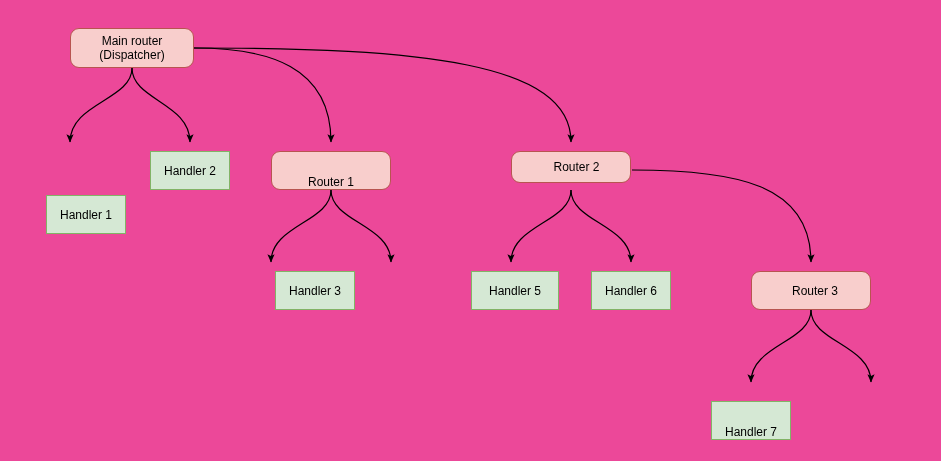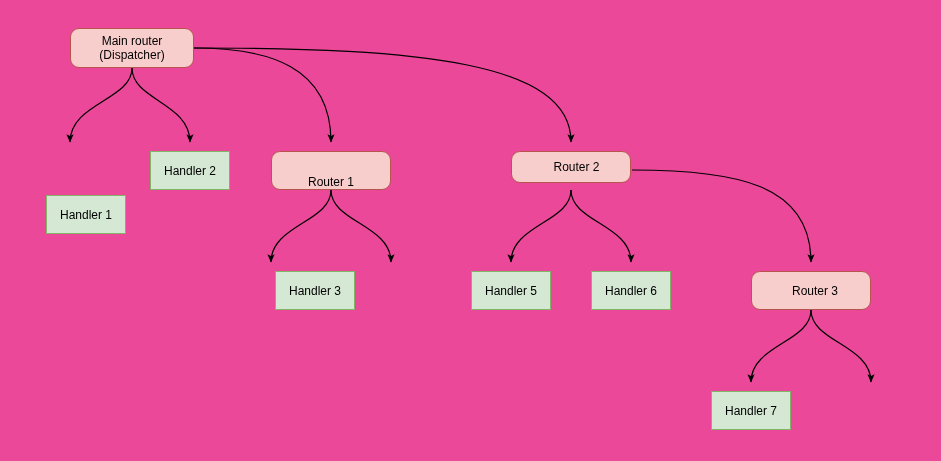--- a/index.html
+++ b/index.html
@@ -107,30 +107,30 @@
 
   <div class="node router" style="left:511px;top:151px;width:120px;height:32px;padding-left:11px;">
     <span class="node-label">Router 2</span>
   </div>
 
   <div class="node handler" style="left:231px;top:271px;width:80px;height:39px;margin-left:44px;">
     <span class="node-label">Handler 3</span>
   </div>
 
 
-  <div class="node handler" style="left:471px;top:271px;width:80px;height:39px;">
+  <div class="node handler" style="left:471px;top:271px;width:88px;height:39px;">
     <span class="node-label">Handler 5</span>
   </div>
 
   <div class="node handler" style="left:591px;top:271px;width:80px;height:39px;">
     <span class="node-label">Handler 6</span>
   </div>
 
   <div class="node router" style="left:751px;top:271px;width:120px;height:39px;padding-left:8px;">
     <span class="node-label">Router 3</span>
   </div>
 
-  <div class="node handler" style="left:711px;top:391px;width:80px;height:39px;">
+  <div class="node handler" style="left:711px;top:401px;width:80px;height:39px;align-items:flex-end;">
     <span class="node-label">Handler 7</span>
   </div>
 
 
 </div>
 
 </body></html>

